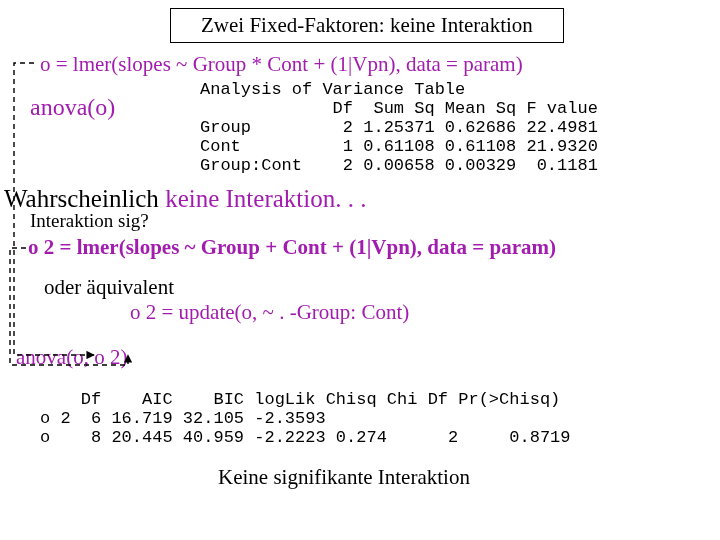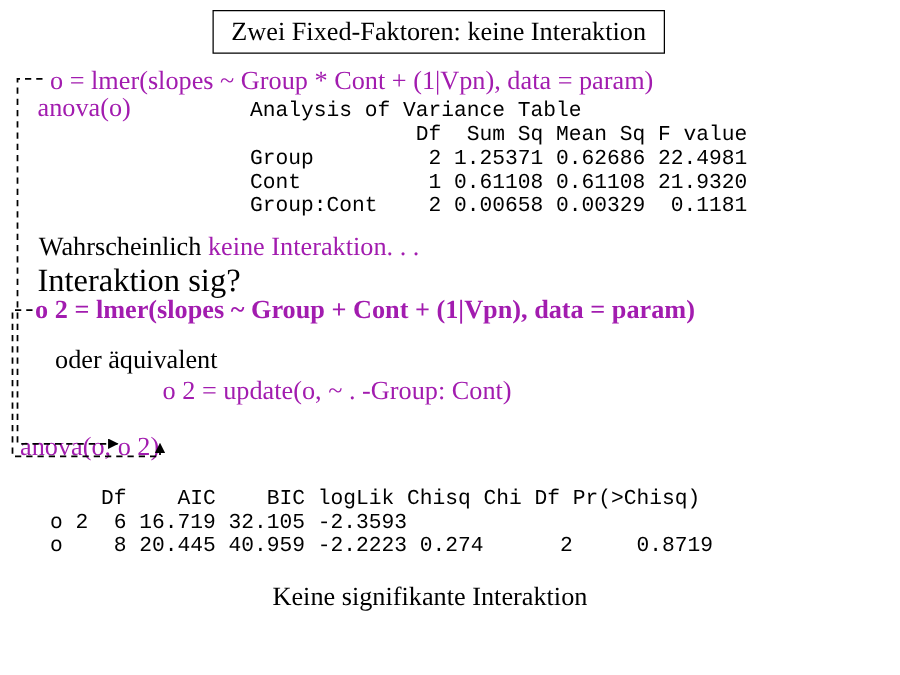--- a/index.html
+++ b/index.html
@@ -12,21 +12,21 @@
     font-size: 19px;
     color: #000;
     position: relative;
     overflow: hidden;
   }
   .title-box {
     position: absolute;
     left: 170px;
     top: 8px;
     border: 1px solid #000;
-    padding: 4px 14px;
+    padding: 4px 30px;
     font-size: 21px;
   }
   .row {
     position: absolute;
   }
   
   svg.connector {
     position: absolute;
     left: 0;
     top: 0;
@@ -41,33 +41,33 @@
 </style>
 </head>
 <body>
 
 <div class="title-box">
   <span>Zwei Fixed-Faktoren: keine Interaktion</span>
 </div>
 
 <div class="row blue" style="left:40px; top:52px; font-size:21px;">o = lmer(slopes ~ Group * Cont + (1|Vpn), data = param)</div>
 
-<div class="row blue" style="left:30px; top:74px; font-size:21px;">anova(o)</div>
+<div class="row blue" style="left:30px; top:94px; font-size:24px;">anova(o)</div>
 
 <div class="row mono" style="left:200px; top:80px;">Analysis of Variance Table
              Df  Sum Sq Mean Sq F value
 Group         2 1.25371 0.62686 22.4981
 Cont          1 0.61108 0.61108 21.9320
 Group:Cont    2 0.00658 0.00329  0.1181</div>
 
-<div class="row" style="left:31px; top:185px; font-size:21px;">
+<div class="row" style="left:4px; top:185px; font-size:25px;">
   <span>Wahrscheinlich </span><span class="blue">keine Interaktion. . .</span>
 </div>
 
-<div class="row" style="left:30px; top:210px; font-size:26px;">Interaktion sig?</div>
+<div class="row" style="left:30px; top:210px; font-size:19px;">Interaktion sig?</div>
 
 <div class="row blue" style="left:28px; top:235px; font-size:21px;font-weight:bold;">o 2 = lmer(slopes ~ Group + Cont + (1|Vpn), data = param)</div>
 
 <div class="row" style="left:16px; top:275px; font-size:21px;margin-left:28px;">oder äquivalent</div>
 
 <div class="row blue" style="left:130px; top:300px; font-size:21px;">o 2 = update(o, ~ . -Group: Cont)</div>
 
 <div class="row blue" style="left:16px; top:345px; font-size:21px;text-align:right;">anova(o, o 2)</div>
 
 <div class="row mono" style="left:40px; top:390px;">    Df    AIC    BIC logLik Chisq Chi Df Pr(&gt;Chisq)

